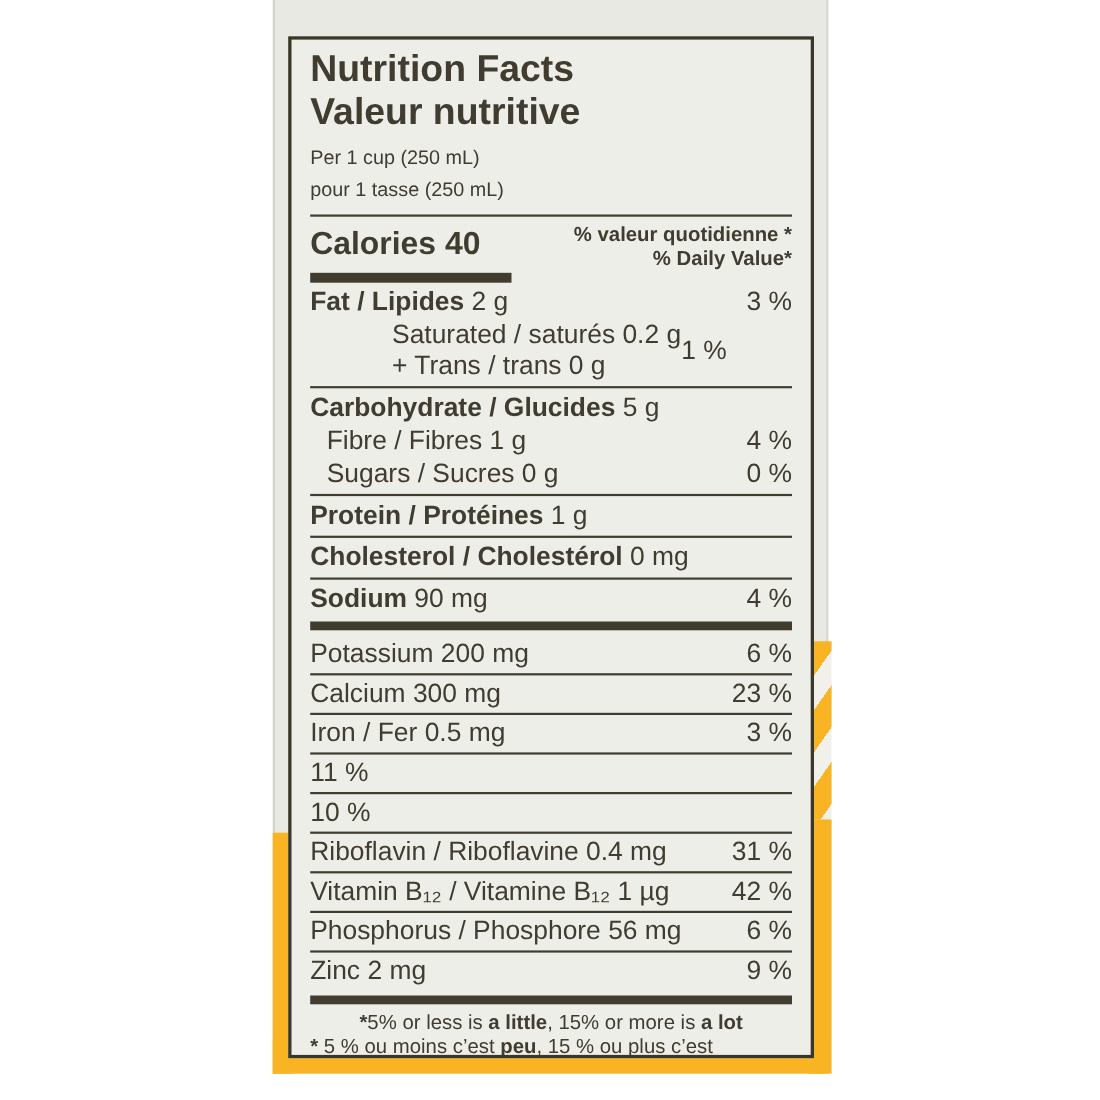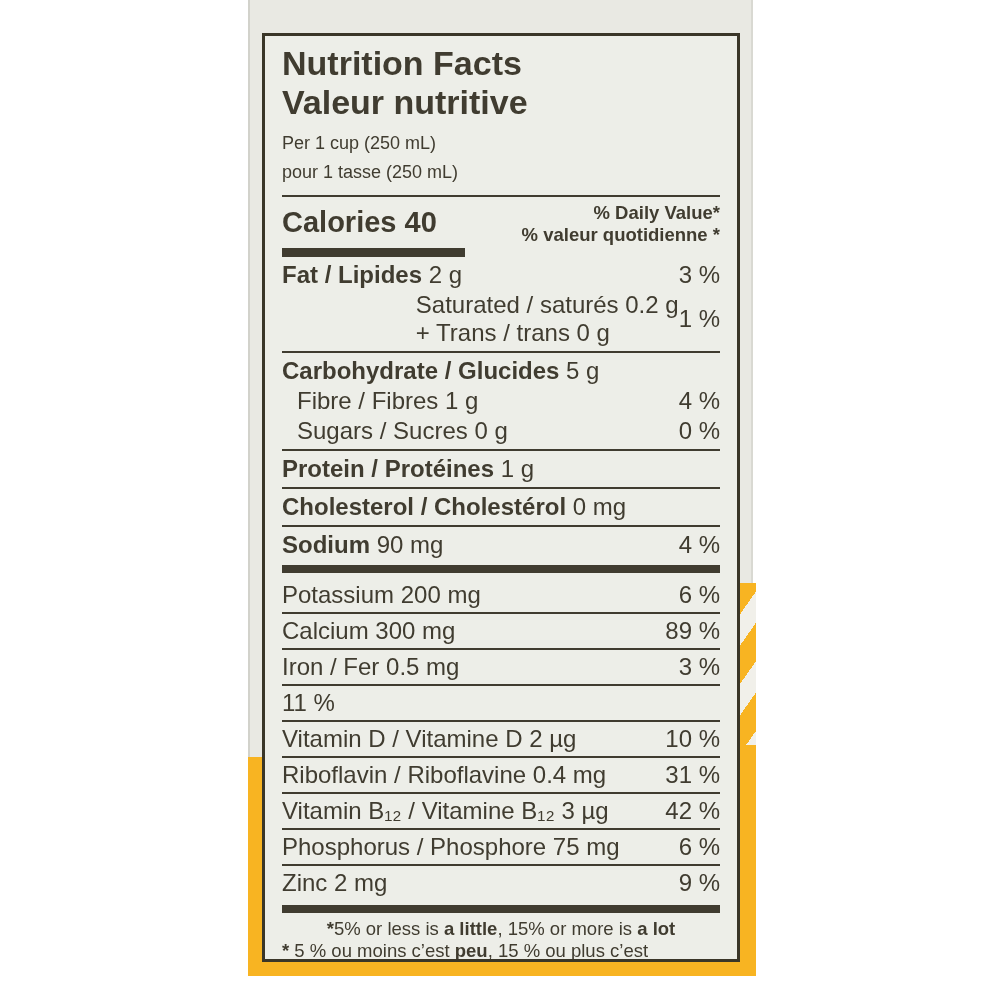--- a/index.html
+++ b/index.html
@@ -58,21 +58,21 @@
   .calories-row{display:flex;justify-content:space-between;align-items:flex-start;}
   .calories{font-size:29px;font-weight:bold;padding-top:4px;}
   .dv-head{text-align:right;font-size:18.5px;font-weight:bold;line-height:22px;}
   .cal-bar{width:183px;height:9px;background:var(--ink);margin:2px 0 3px;}
   .row{
     display:flex;justify-content:space-between;align-items:flex-end;
     font-size:24px;line-height:28px;padding:1px 0;gap:28px;
   }
   .row .b, .b{font-weight:bold;}
   .indent{padding-left:15px;}
-  .group{display:flex;justify-content:flex-end;align-items:center;padding:1px 0;}
+  .group{display:flex;justify-content:center;align-items:center;padding:1px 0;}
   .group .lines{font-size:24px;line-height:28px;}
   .group .dv{font-size:24px;}
   .sep{height:2px;background:var(--ink);margin:3px 0;}
   .thick{height:8px;background:var(--ink);margin:5px 0;}
   .micros .row{padding:3px 0;}
   .micros .row + .row{border-top:2px solid var(--ink);}
   .foot{font-size:18.5px;line-height:22px;}
   .foot.first{margin-top:3px;text-align:center;}
 </style>
 </head>
@@ -90,22 +90,22 @@
   <div class="title">Valeur nutritive</div>
 
   <div class="serving first">Per 1 cup (250 mL)</div>
   <div class="serving">pour 1 tasse (250 mL)</div>
 
   <div class="rule"></div>
 
   <div class="calories-row">
     <div class="calories">Calories 40</div>
     <div class="dv-head">
+      <div>% valeur quotidienne *</div>
       <div>% Daily Value*</div>
-      <div>% valeur quotidienne *</div>
     </div>
   </div>
   <div class="cal-bar"></div>
 
   <div class="row">
     <div><span class="b">Fat / Lipides</span><span> 2 g</span></div>
     <div>3 %</div>
   </div>
 
   <div class="group">
@@ -152,43 +152,42 @@
 
   <div class="thick"></div>
 
   <div class="micros">
     <div class="row">
       <div>Potassium 200 mg</div>
       <div>6 %</div>
     </div>
     <div class="row">
       <div>Calcium 300 mg</div>
-      <div>89 %</div>
+      <div>23 %</div>
     </div>
     <div class="row">
       <div>Iron / Fer 0.5 mg</div>
       <div>3 %</div>
     </div>
     <div class="row">
       <div>11 %</div>
     </div>
     <div class="row">
-      <div>Vitamin D / Vitamine D 2 µg</div>
       <div>10 %</div>
     </div>
     <div class="row">
       <div>Riboflavin / Riboflavine 0.4 mg</div>
       <div>31 %</div>
     </div>
     <div class="row">
-      <div>Vitamin B₁₂ / Vitamine B₁₂ 3 µg</div>
+      <div>Vitamin B₁₂ / Vitamine B₁₂ 1 µg</div>
       <div>42 %</div>
     </div>
     <div class="row">
-      <div>Phosphorus / Phosphore 75 mg</div>
+      <div>Phosphorus / Phosphore 56 mg</div>
       <div>6 %</div>
     </div>
     <div class="row">
       <div>Zinc 2 mg</div>
       <div>9 %</div>
     </div>
   </div>
 
   <div class="thick"></div>
 

